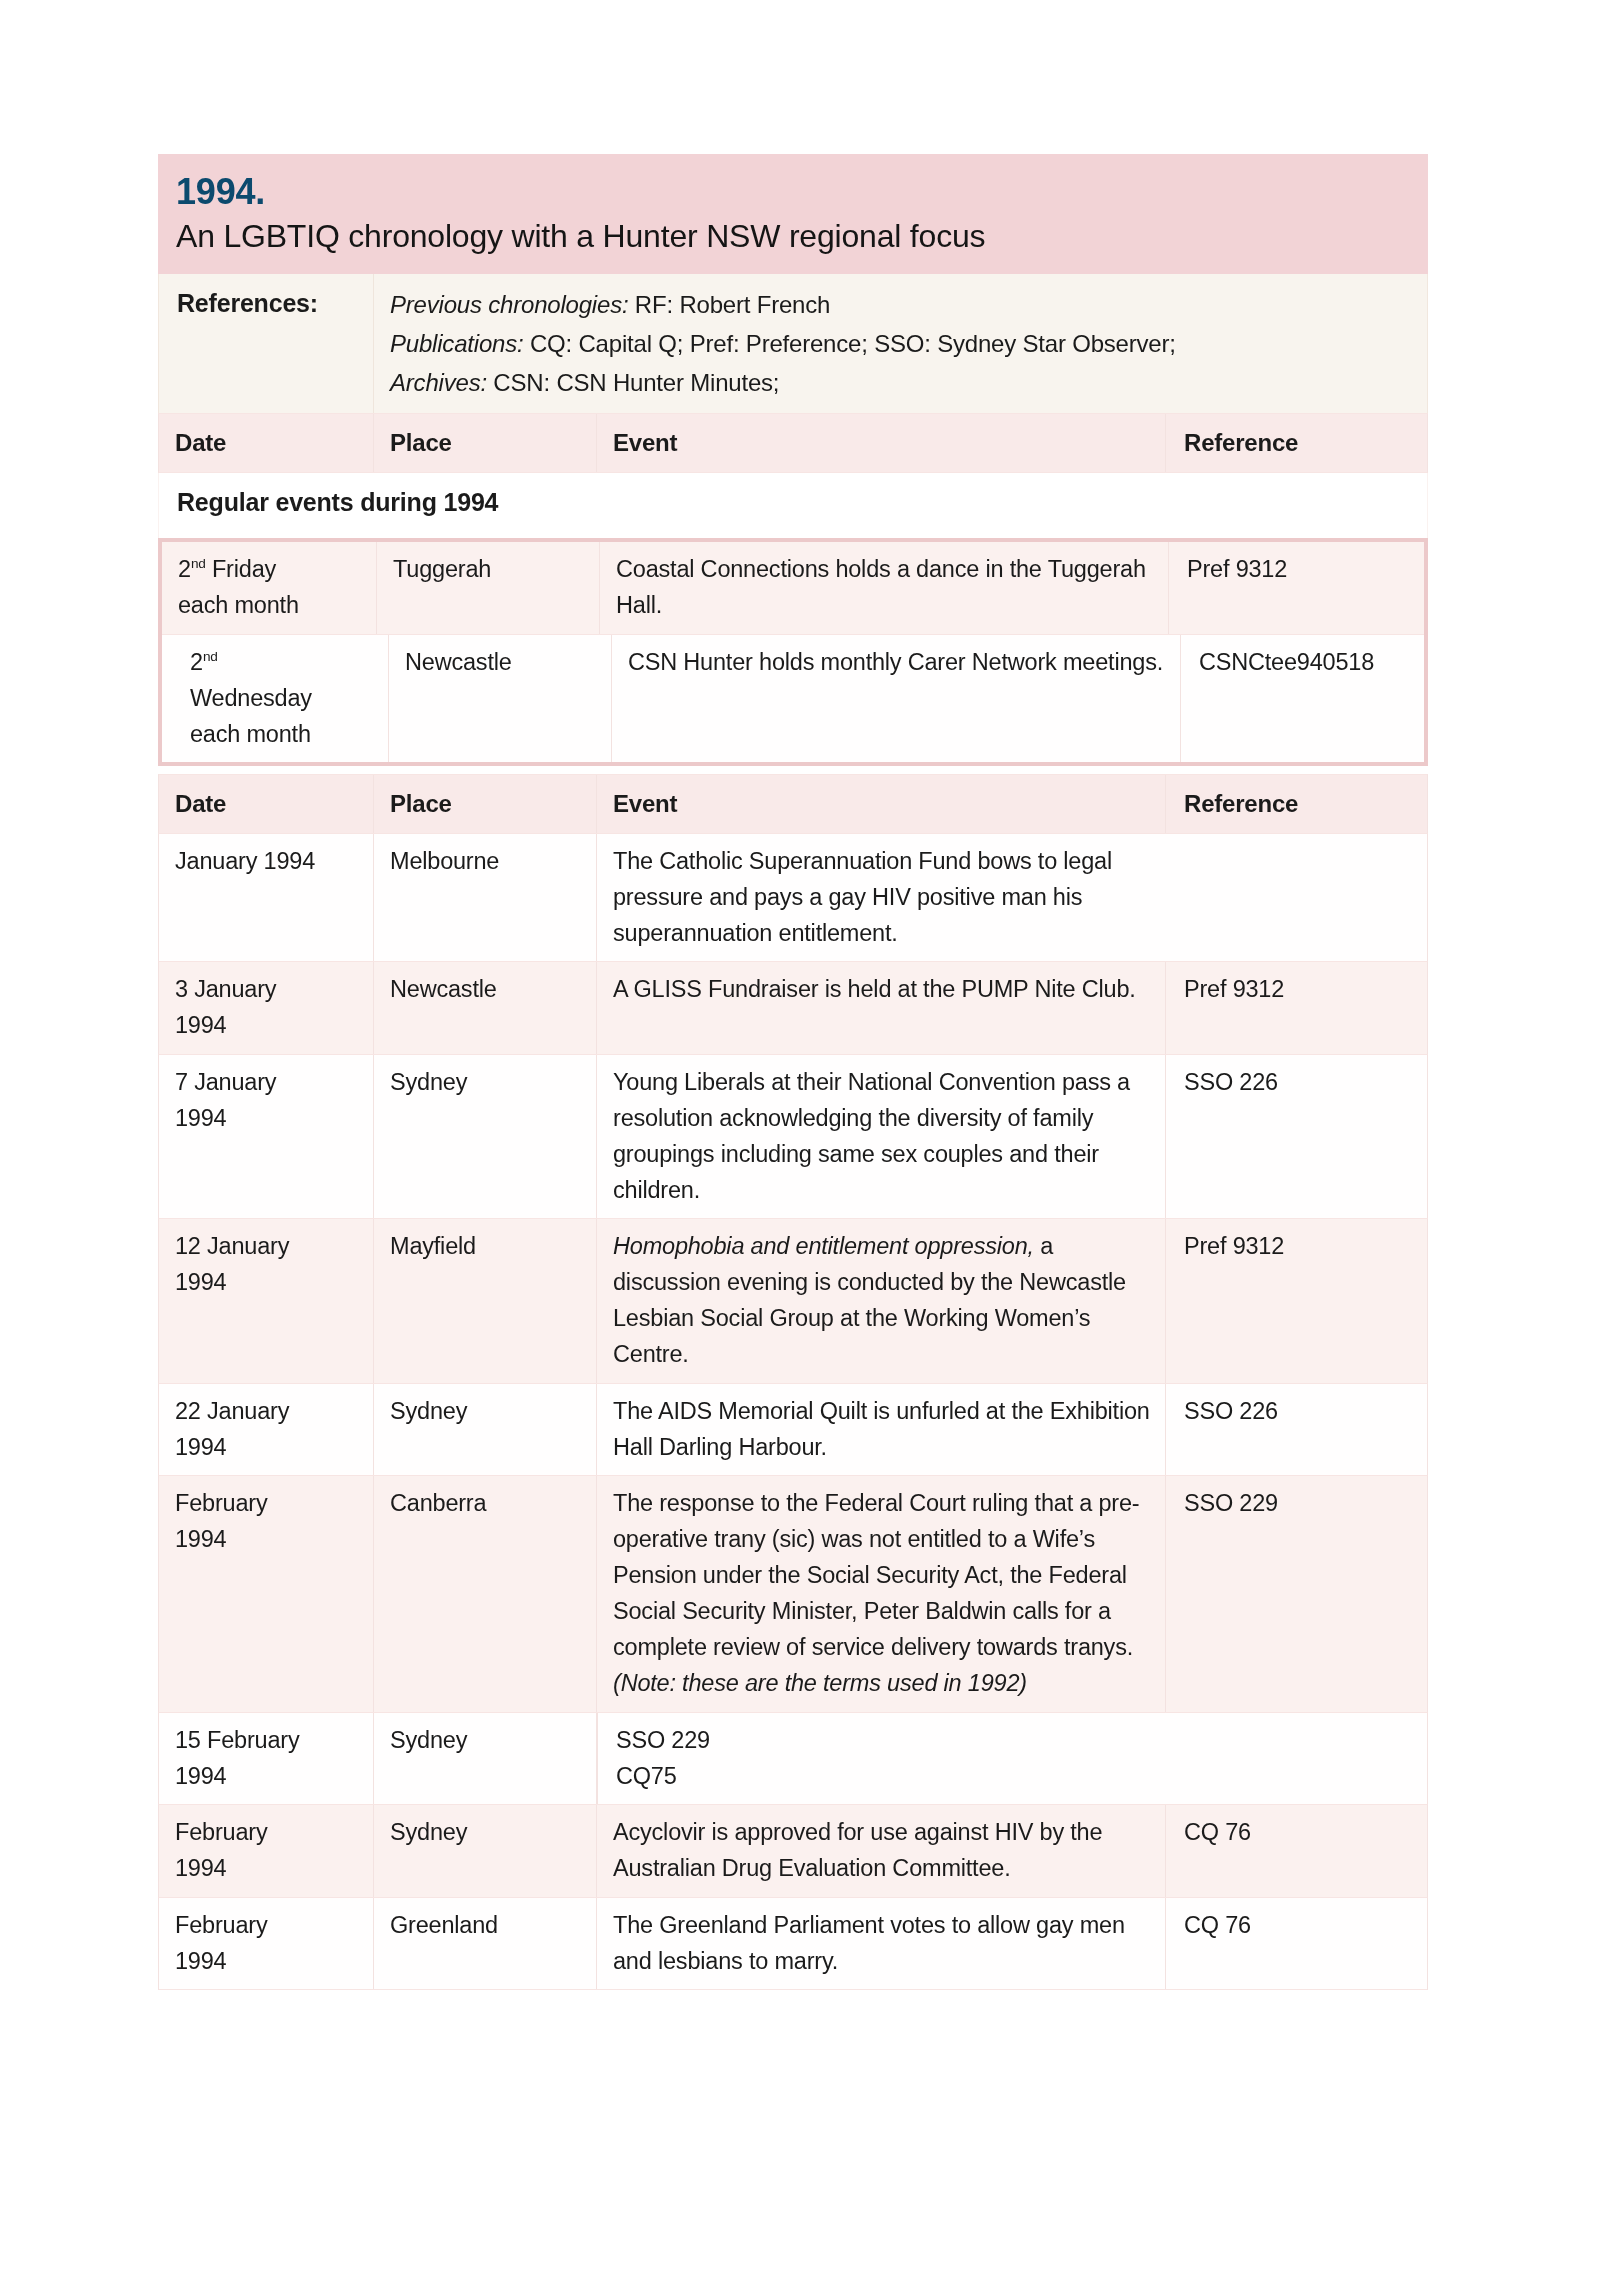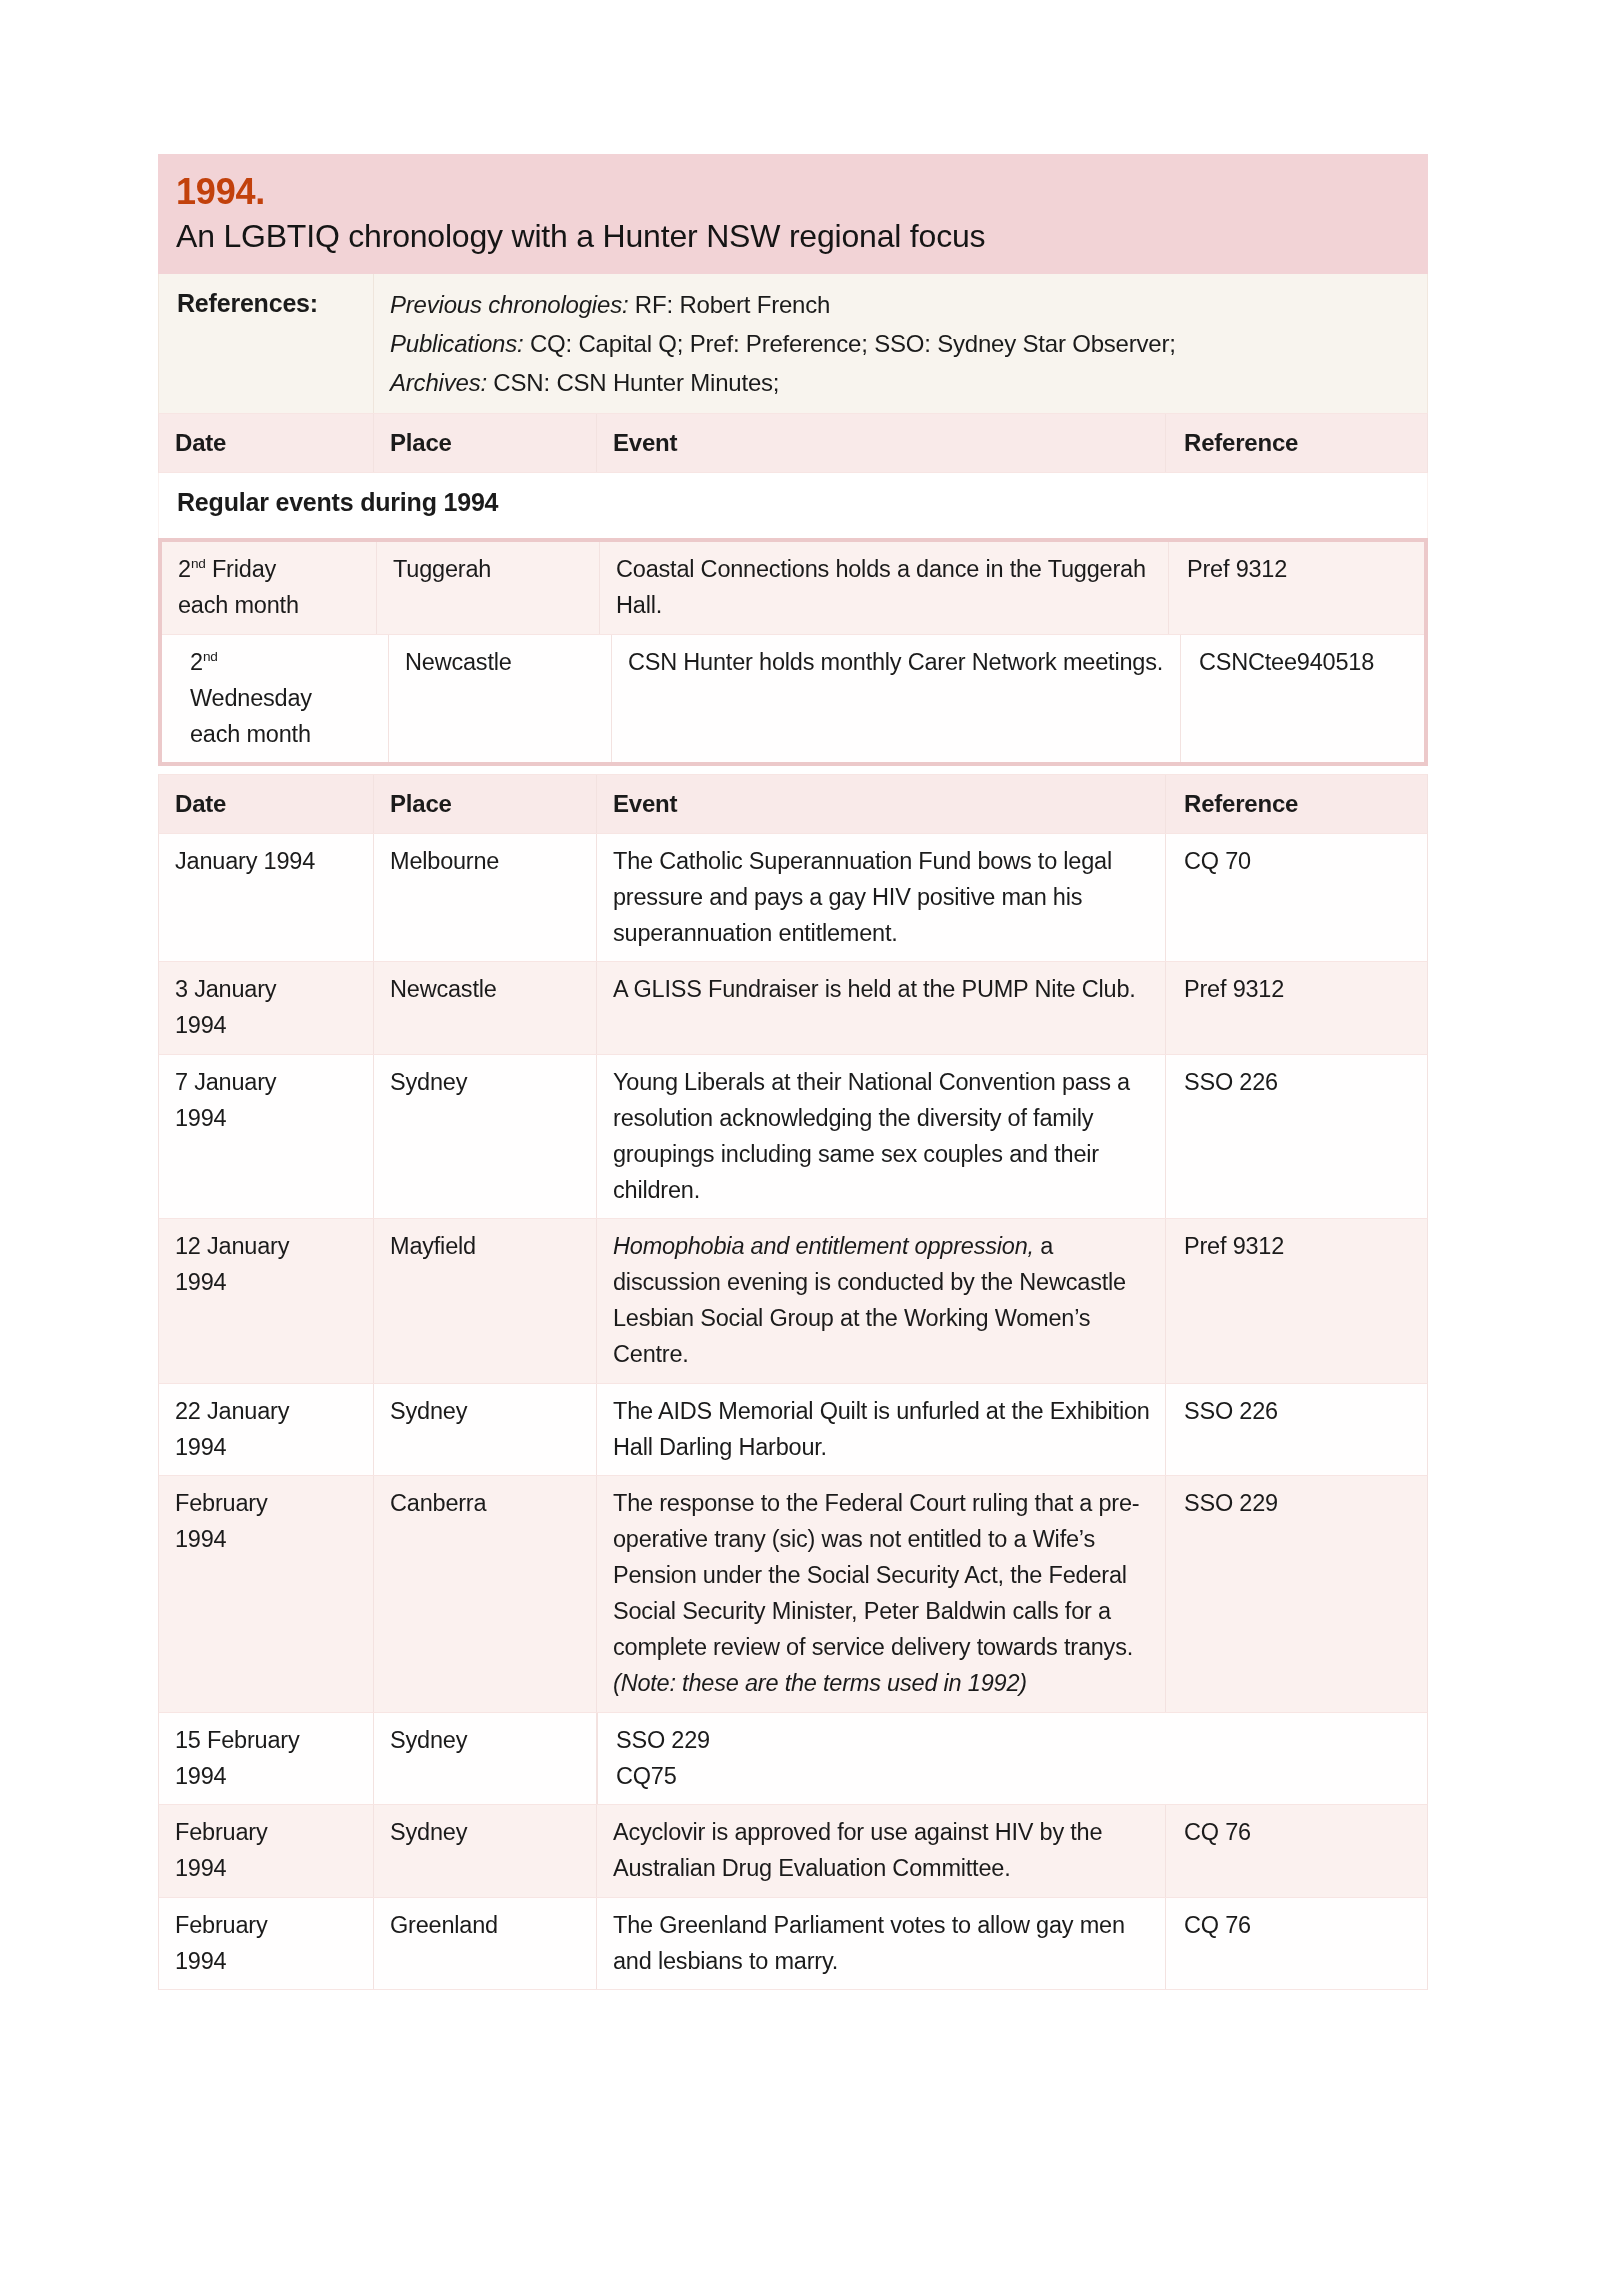--- a/index.html
+++ b/index.html
@@ -23,21 +23,21 @@
   .doc-table{
     position:absolute;left:158px;top:154px;width:1270px;
     font-size:23.5px;line-height:36px;letter-spacing:-0.2px;
   }
 
   
   .title-block{
     background:var(--title-pink);
     padding:16px 19.5px 14.6px 18px;
   }
-  .title-year{font-size:36px;line-height:44px;font-weight:bold;color:#c2410c;}
+  .title-year{font-size:36px;line-height:44px;font-weight:bold;color:#0c4a6e;}
   .title-sub{font-size:32px;line-height:45px;font-weight:normal;color:#151515;}
 
   
   .references-row{
     display:grid;grid-template-columns:214px 1056px;
     background:var(--references-bg);
     border-left:1.6px solid #f1e7de;border-right:1.6px solid #f1e7de;
   }
   .ref-label{font-weight:bold;font-size:25px;padding:11.4px 8px 11.4px 18px;}
   .ref-content{padding:11.4px 8px 11.4px 16px;border-left:1.6px solid #efe5dc;}
@@ -153,23 +153,20 @@
       <div class="cell reference">Reference</div>
     </div>
 
     <div class="event-rows" id="event-rows">
         <div class="grid-row">
     <div class="cell date">
             <div class="date-line"><span>January 1994</span></div>
           </div>
     <div class="cell place">Melbourne</div>
     <div class="cell event"><span>The Catholic Superannuation Fund bows to legal pressure and pays a gay HIV positive man his superannuation entitlement.</span></div>
-    <div class="cell reference">
-            <div class="ref-line-val">CQ 70</div>
-          </div>
   </div>
         <div class="grid-row">
     <div class="cell date">
             <div class="date-line"><span>3 January</span></div>
             <div class="date-line"><span>1994</span></div>
           </div>
     <div class="cell place">Newcastle</div>
     <div class="cell event"><span>A GLISS Fundraiser is held at the PUMP Nite Club.</span></div>
     <div class="cell reference">
             <div class="ref-line-val">Pref 9312</div>

